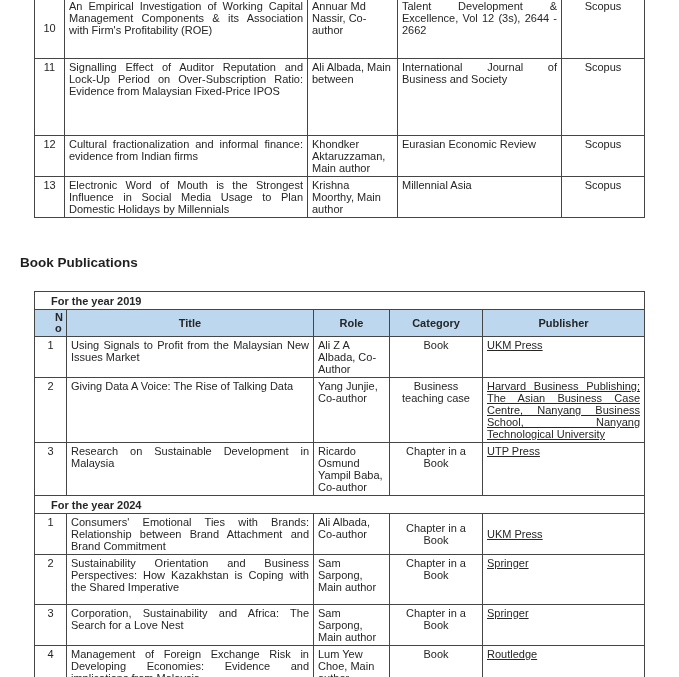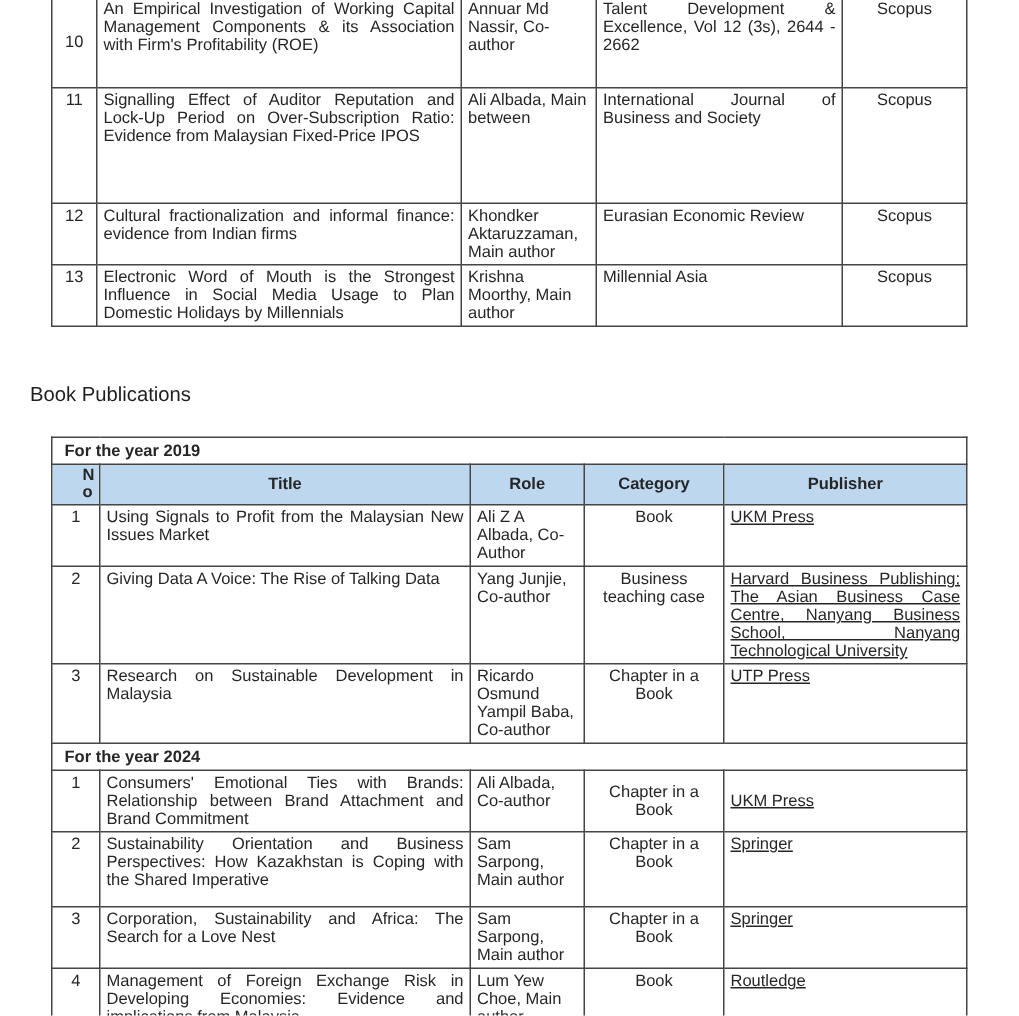--- a/index.html
+++ b/index.html
@@ -51,29 +51,29 @@
     vertical-align: middle;
   }
   th.hdr-no {
     padding: 0 20px;
     word-break: break-all;
     line-height: 11.5px;
   }
   td.section {
     font-weight: bold;
     vertical-align: middle;
-    padding-left: 8px;
+    padding-left: 16px;
     height: 18px;
   }
   .heading {
     position: absolute;
     left: 20px;
     top: 255px;
     font-size: 13.5px;
-    font-weight: normal;
+    font-weight: bold;
     color: #1f1f1f;
   }
 </style>
 </head>
 <body>
 
 <div class="page">
 
   <div class="journal-table-wrap">
     <table>

